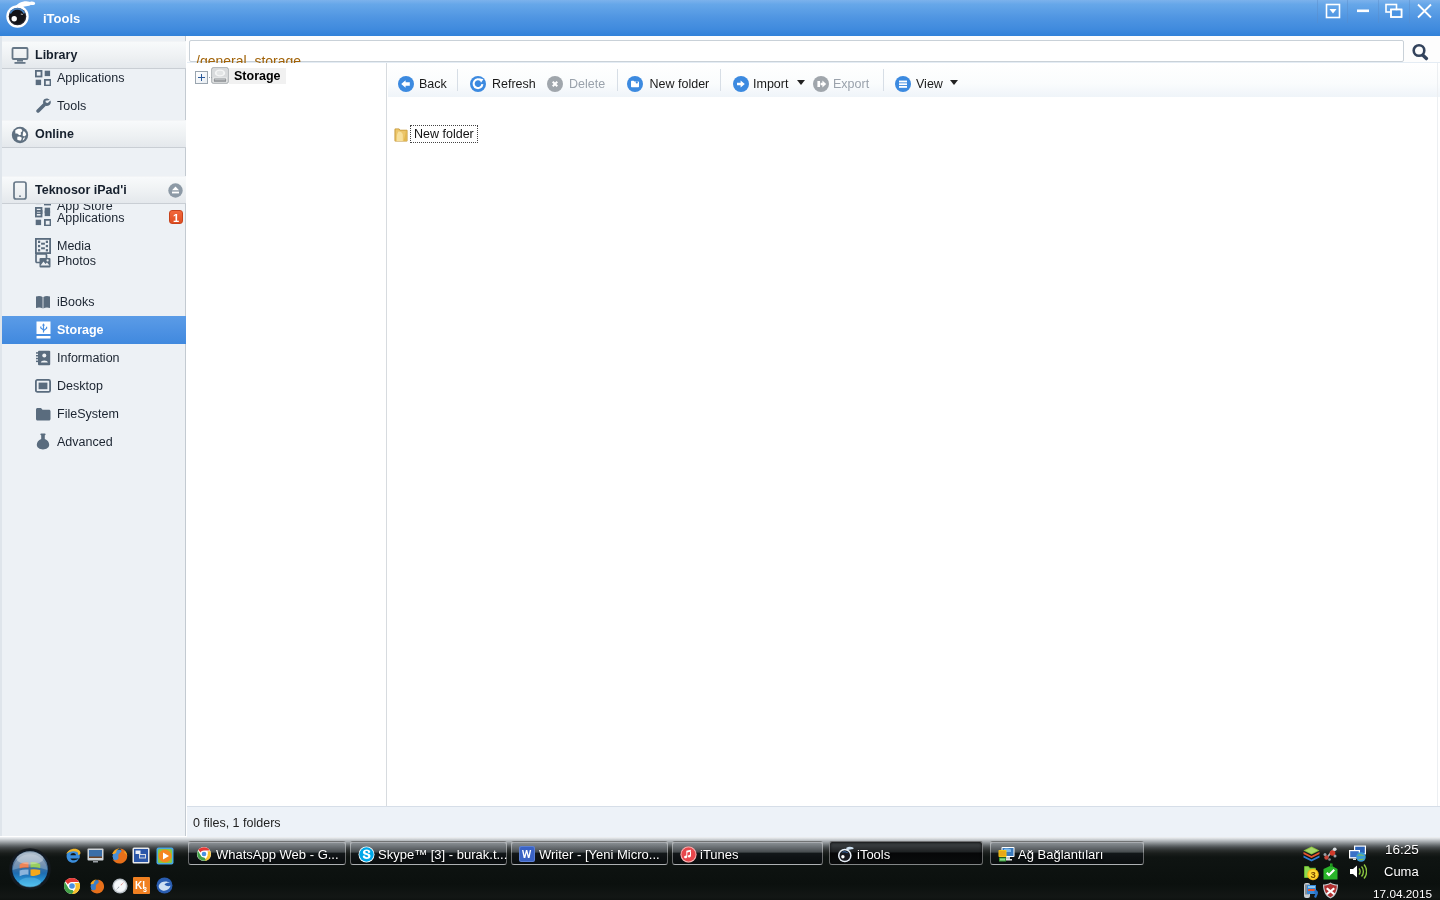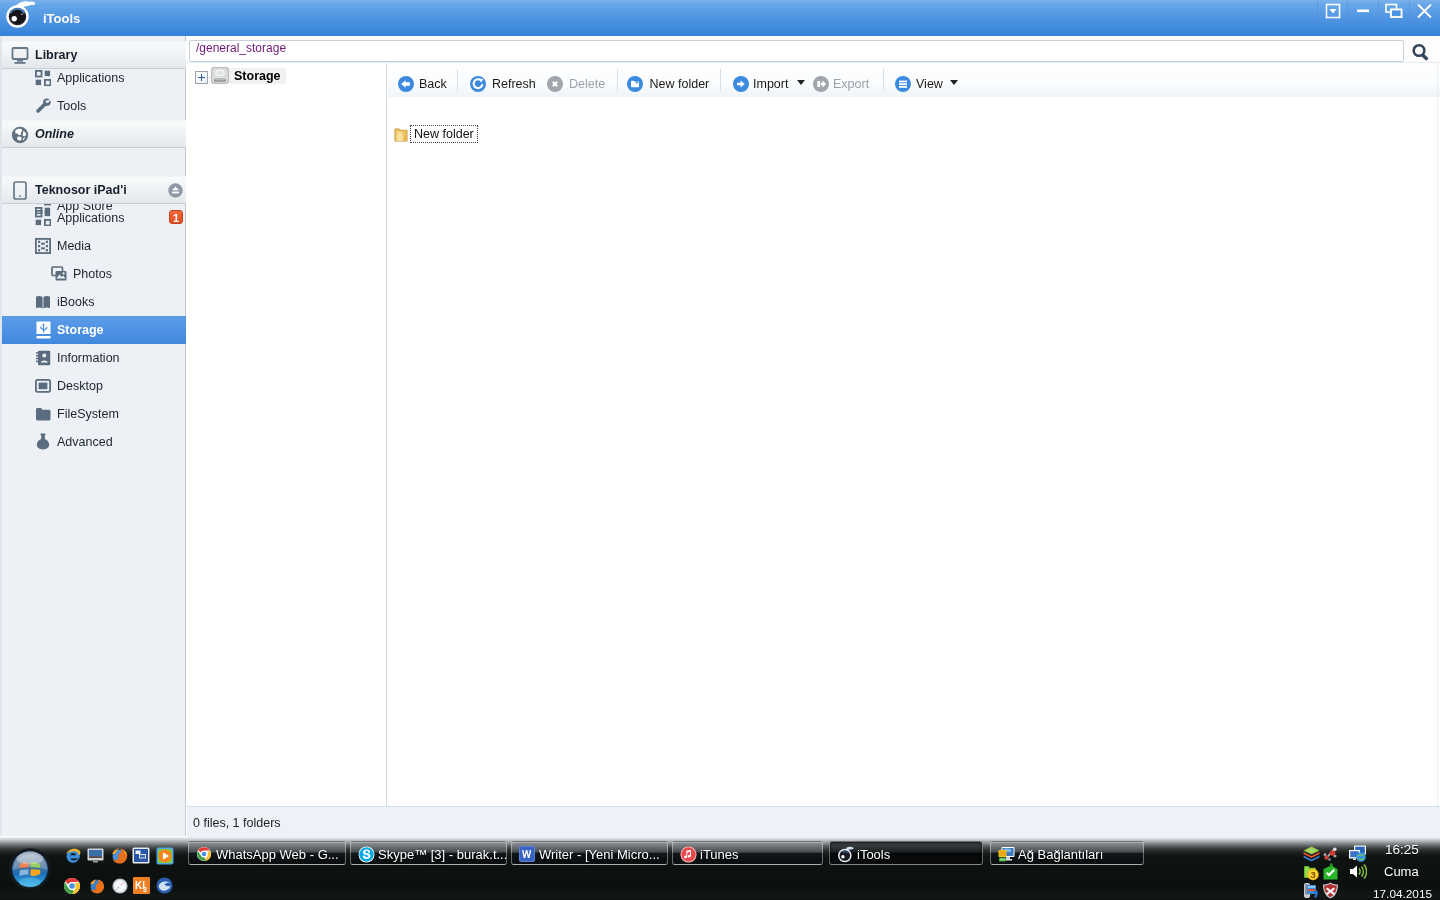--- a/index.html
+++ b/index.html
@@ -22,21 +22,21 @@
 .shead .txt { font-weight:bold; color:#16202d; left:33px; }
 .sitem .txt { left:55px; }
 .srow svg.ic { position:absolute; }
 #row-storage { background:linear-gradient(180deg,#5b9ce7 0%,#4b90e2 60%,#4089de 100%); }
 #row-storage .txt { color:#fff; font-weight:bold; }
 .badge { position:absolute; left:167px; top:6px; width:14px; height:14px; background:linear-gradient(180deg,#f2683c,#e04e22); border-radius:3px; color:#fff; font-size:11px; font-weight:bold; text-align:center; line-height:14px; border:1px solid #c8431c; }
 
 
 #addrrow { left:187px; top:36px; width:1253px; height:27px; background:#fdfdfd; border-bottom:1px solid #e4ecf4; }
 #addrbox { position:absolute; left:2px; top:4px; width:1215px; height:22px; background:#fff; border:1px solid #c9d1d8; border-radius:2px; }
-#addrtext { position:absolute; left:6px; top:0; font-size:12px; color:#701a75; }
+#addrtext { position:absolute; left:6px; top:12px; font-size:14px; color:#a16207; }
 
 
 #treepanel { left:187px; top:63px; width:200px; height:743px; background:#fff; border-right:1px solid #d7dbdf; }
 
 
 #mainpanel { left:388px; top:63px; width:1052px; height:743px; background:#fff; }
 #toolbar { position:absolute; left:0; top:0; width:1052px; height:34px; background:linear-gradient(180deg,#ffffff 0%,#fafcfd 60%,#eff4f9 100%); }
 .tsep { position:absolute; top:6px; height:22px; width:1px; background:#d7dee6; }
 .tbtn { position:absolute; top:0; height:34px; }
 .tbtn .lbl { position:absolute; top:14px; font-size:12.5px; color:#1a1a1a; white-space:nowrap; }
@@ -125,21 +125,21 @@
           <rect x="9.9" y="9.9" width="5.6" height="5.6" fill="none" stroke="#5a6c7e" stroke-width="1.8"></rect>
         </svg>
       <div class="txt">Applications</div>
     </div>
     <div class="srow sitem" style="top:56px;">
       <svg class="ic" style="left:33px;top:6px;" width="16" height="16" viewBox="0 0 17 17">
           <path d="M15.6 2 C14.3 0.4 12 -0.1 10.3 1 C8.8 2 8.2 3.9 8.8 5.6 L1.9 12.5 C1.1 13.3 1.1 14.5 1.9 15.2 C2.6 16 3.8 16 4.6 15.2 L11.5 8.3 C13.2 8.9 15.1 8.2 16.1 6.7 C17 5.4 17 3.8 16.3 2.6 L13.6 5.3 L11.5 4.9 L11.1 2.8 Z" fill="#5a6c7e"></path>
         </svg>
       <div class="txt">Tools</div>
     </div>
-    <div class="srow shead" style="top:84px;font-style:italic;">
+    <div class="srow shead" style="top:84px;">
       <svg class="ic" style="left:9px;top:5px;" width="18" height="18" viewBox="0 0 18 18">
           <circle cx="9" cy="9" r="8.2" fill="#5f7080"></circle>
           <path d="M4.2 4.4 C5.8 2.8 8.6 2.4 10.6 3.2 L11.4 5 L9.6 6.8 L10.2 8.6 L8.4 9.2 L6.2 7.4 L4.4 7.6 Z" fill="#fff"></path>
           <path d="M12.6 5 C14.2 5.8 15.2 7.4 15.2 9 L13.2 10.6 L11.6 9.4 L12 6.8 Z" fill="#fff"></path>
           <path d="M6.4 10.8 L8.8 10.4 L10.8 11.8 L10 14.4 C8.6 14.8 7.2 14.4 6.2 13.6 Z" fill="#fff"></path>
           <path d="M12.4 12 L14.2 11.2 C13.8 12.6 12.8 13.8 11.6 14.4 Z" fill="#fff"></path>
         </svg>
       <div class="txt">Online</div>
     </div>
     <div class="srow sitem" style="top:112px;margin-top:44px;">
@@ -180,21 +180,21 @@
           <rect x="3" y="6.9" width="2.2" height="2.3" fill="#5a6c7e"></rect>
           <rect x="3" y="11.1" width="2.2" height="2.3" fill="#5a6c7e"></rect>
           <rect x="10.8" y="2.7" width="2.2" height="2.3" fill="#5a6c7e"></rect>
           <rect x="10.8" y="6.9" width="2.2" height="2.3" fill="#5a6c7e"></rect>
           <rect x="10.8" y="11.1" width="2.2" height="2.3" fill="#5a6c7e"></rect>
           <rect x="6.1" y="4.7" width="3.8" height="2" fill="#5a6c7e"></rect>
           <rect x="6.1" y="9.3" width="3.8" height="2" fill="#5a6c7e"></rect>
         </svg>
       <div class="txt">Media</div>
     </div>
-    <div class="srow sitem" style="top:224px;margin-left:16px;">
+    <div class="srow sitem" style="top:211px;">
       <svg class="ic" style="left:33px;top:6px;" width="16" height="16" viewBox="0 0 16 16">
           <rect x="1" y="1" width="10.5" height="8.5" rx="1" fill="none" stroke="#5a6c7e" stroke-width="1.7"></rect>
           <rect x="4.5" y="5" width="11" height="9.5" rx="1" fill="#5a6c7e"></rect>
           <path d="M5.5 12.5 L8.5 8.5 L10.5 11 L12 9.5 L14.5 12.5 Z" fill="#eef1f4"></path>
           <circle cx="12.6" cy="7.4" r="1.1" fill="#eef1f4"></circle>
         </svg>
       <div class="txt">Photos</div>
     </div>
     <div class="srow sitem" style="top:252px;">
       <svg class="ic" style="left:33px;top:6px;" width="16" height="16" viewBox="0 0 16 16">

